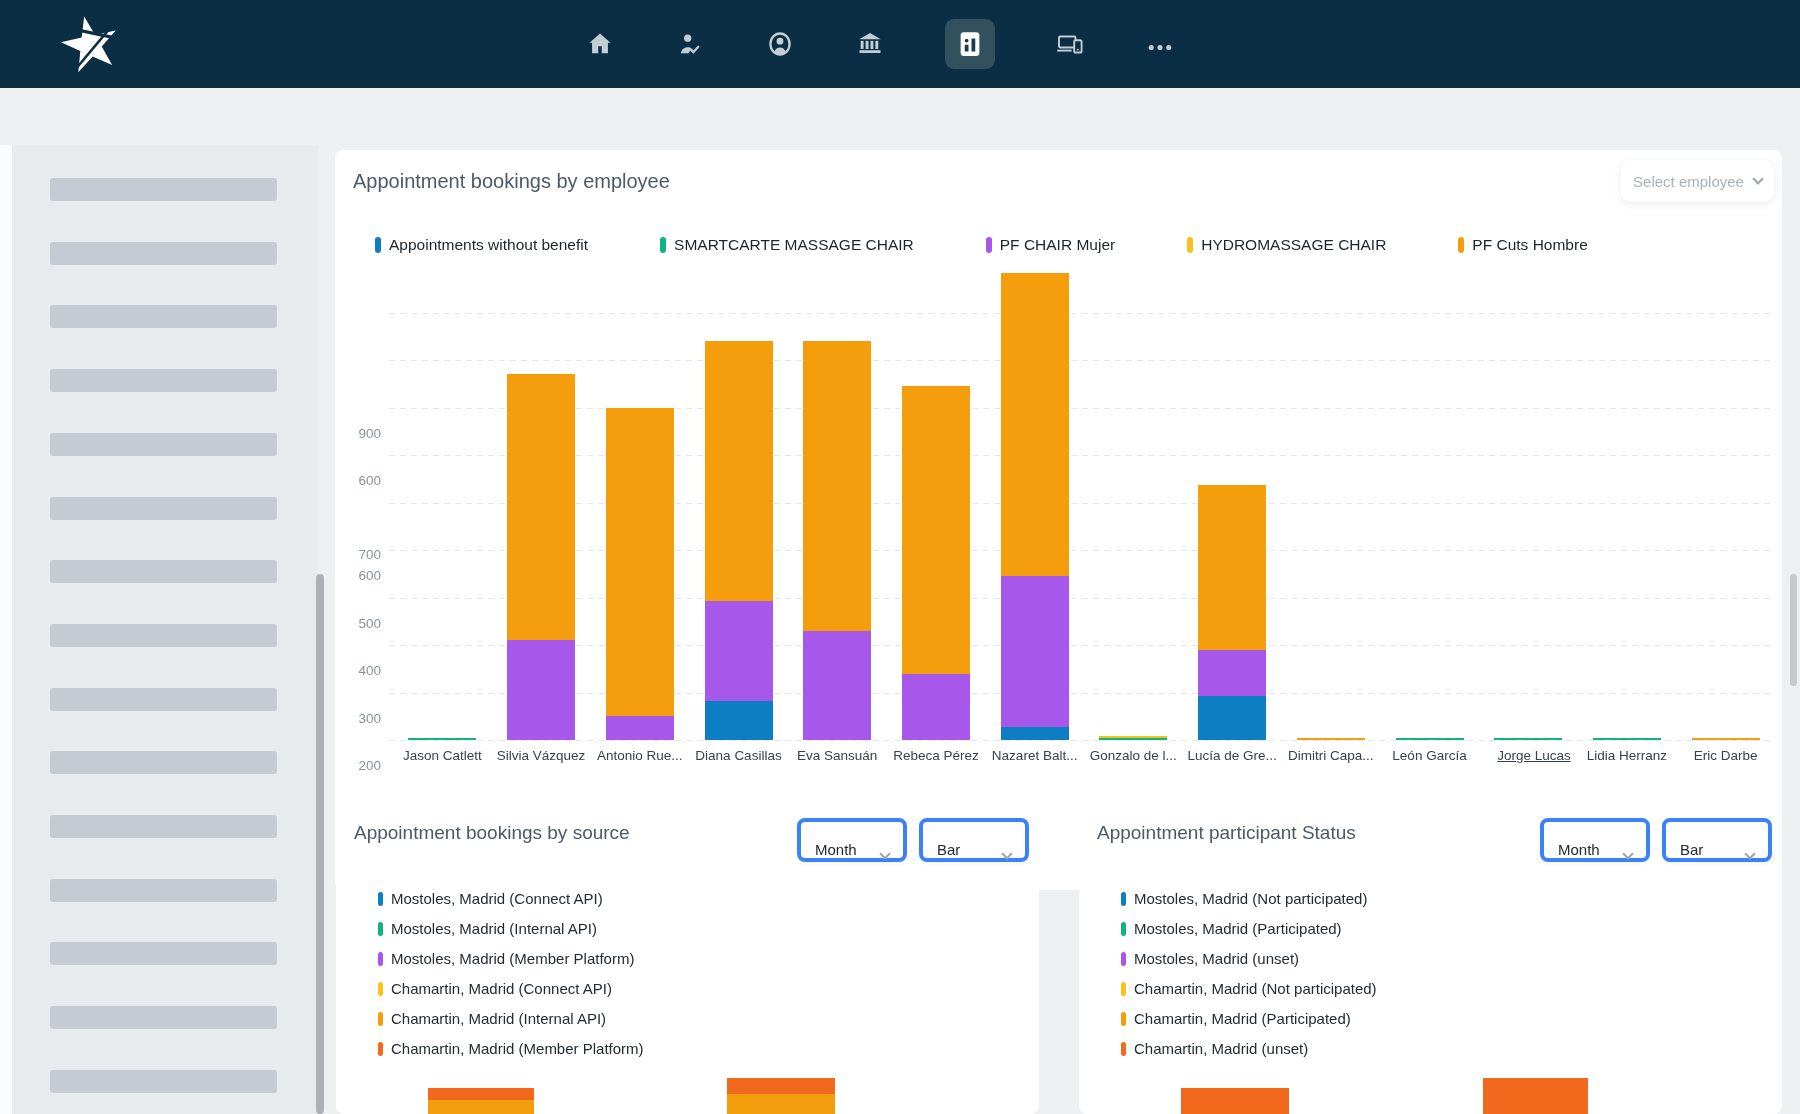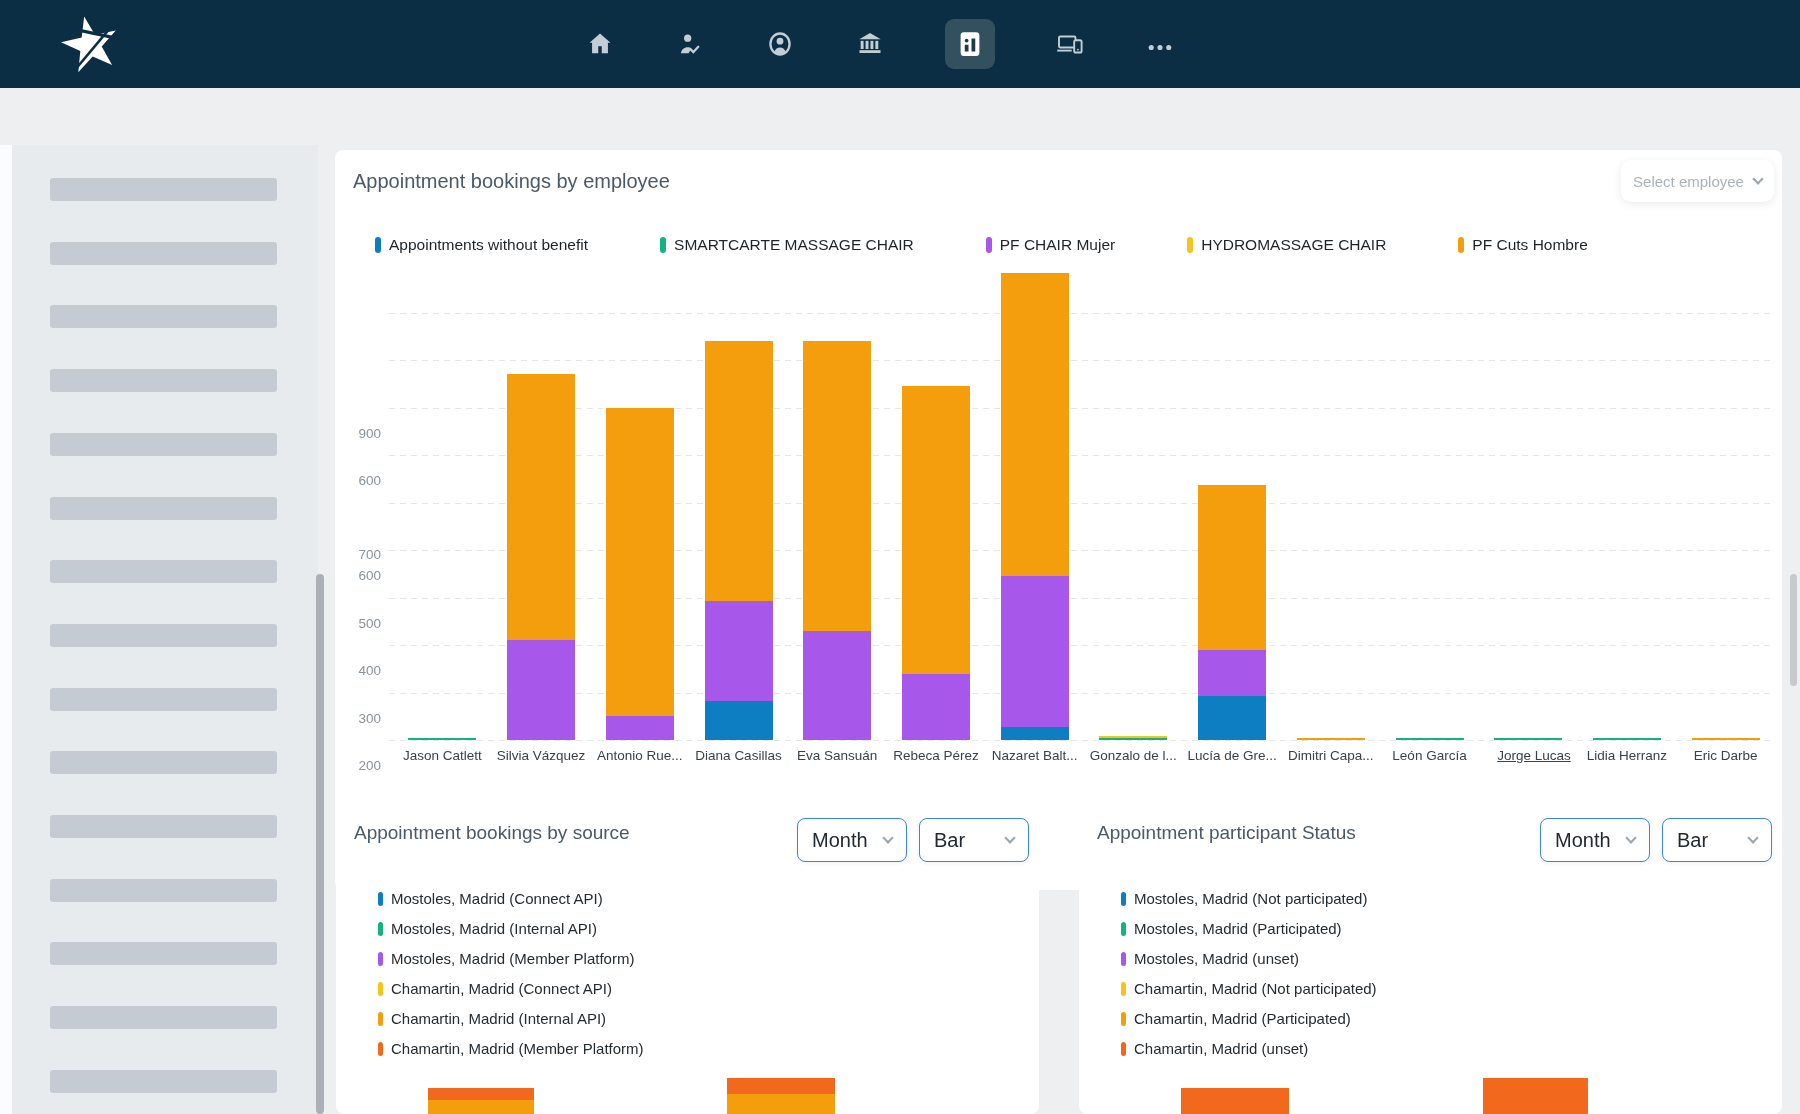--- a/index.html
+++ b/index.html
@@ -47,23 +47,23 @@
   .gridline{position:absolute;left:-4px;right:0;height:1px;
     background-image:repeating-linear-gradient(90deg,#e4e7ea 0 6px,transparent 6px 11px);}
   .bar{position:absolute;bottom:0;display:flex;flex-direction:column-reverse;}
   .bar-seg{width:100%;}
   .xlab{position:absolute;top:598px;transform:translateX(-50%);font-size:13.5px;color:#39424a;white-space:nowrap;}
 
   
   #srcCard{left:336px;top:800px;width:703px;height:314px;overflow:hidden;}
   #parCard{left:1079px;top:800px;width:703px;height:314px;overflow:hidden;}
   .sub-title{top:22px;font-size:19px;}
-  .dd{position:absolute;top:18px;width:110px;height:44px;background:#fff;border:1px solid #3b82f6;border-radius:8px;
-    box-shadow:0 1px 4px rgba(40,50,60,.08);display:flex;align-items:center;justify-content:space-between;
-    padding:0 14px;font-size:20px;font-weight:500;color:#212a31;cursor:pointer;}
+  .dd{position:absolute;top:18px;width:110px;height:44px;background:#fff;border:4px solid #3b82f6;border-radius:8px;
+    box-shadow:0 1px 4px rgba(40,50,60,.08);display:flex;align-items:flex-end;justify-content:space-between;
+    padding:0 14px;font-size:15px;font-weight:500;color:#212a31;cursor:pointer;}
   .dd-month{right:132px;}
   .dd-bar{right:10px;}
   .legend-col{position:absolute;left:42px;top:90px;display:flex;flex-direction:column;gap:13px;}
   .legend-col .legend-item{font-size:15px;color:#252c31;}
   .legend-col .lg-mark{width:5px;height:14px;border-radius:2.5px;}
   .stub{position:absolute;display:flex;flex-direction:column;}
   .stub div{width:100%;}
 </style>
 </head>
 <body>

